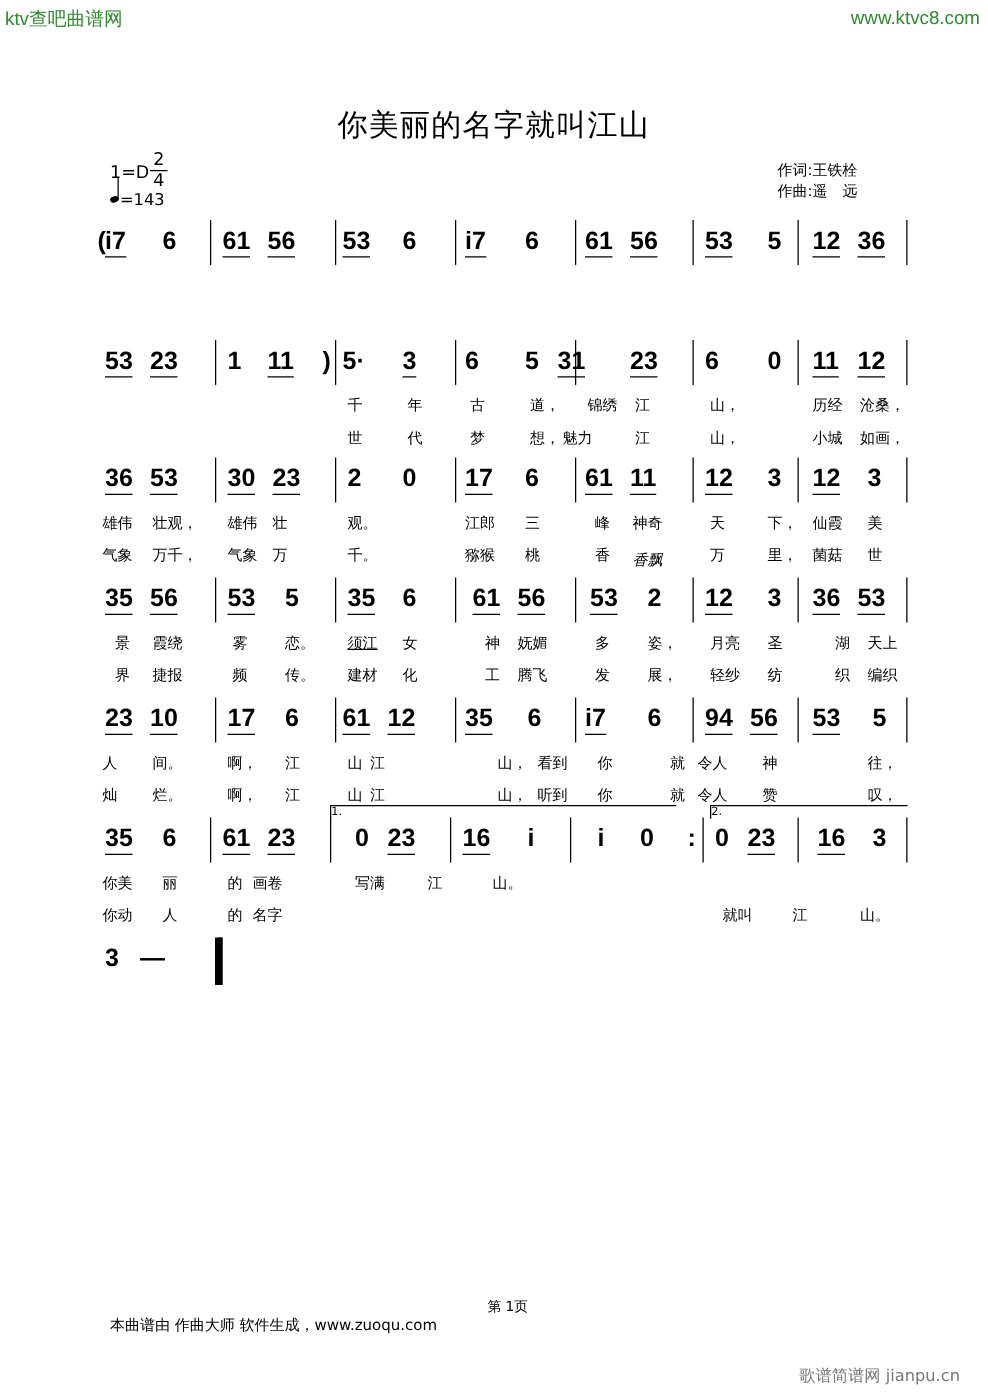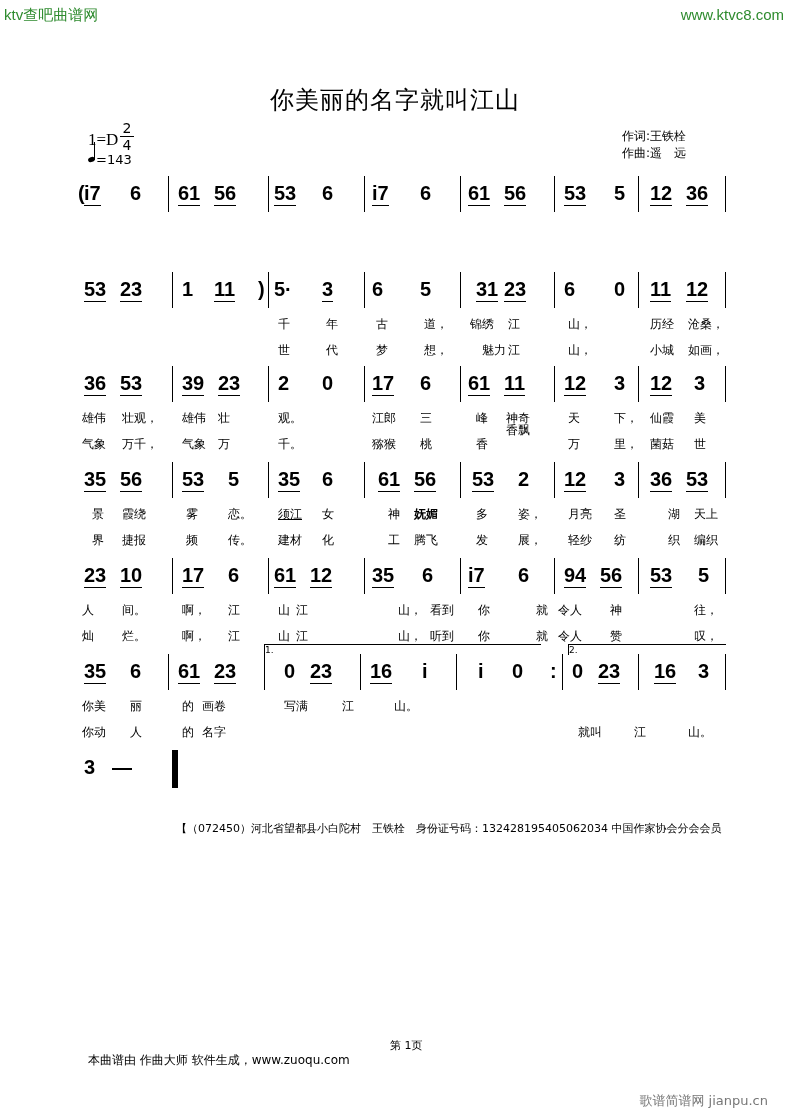--- a/index.html
+++ b/index.html
@@ -17,21 +17,21 @@
   .volta{position:absolute;border-top:1px solid #000;border-left:1px solid #000;height:10px;font-size:9px;}
 </style>
 </head>
 <body>
 
 <div class="abs wm" style="left:4px;top:6px;">ktv查吧曲谱网</div>
 <div class="abs wm" style="right:6px;top:6px;">www.ktvc8.com</div>
 
 <div class="abs title" style="left:0;width:790px;text-align:center;top:84px;">你美丽的名字就叫江山</div>
 
-<div class="abs meta" style="left:88px;top:130px;font-size:17px;font-family:Liberation Serif, serif;">1=D</div>
+<div class="abs meta" style="left:88px;top:130px;font-size:14px;">1=D</div>
 <div class="abs" style="left:120px;top:120px;width:14px;text-align:center;font-size:14px;line-height:16px;">
   <div style="border-bottom:1px solid #000;">2</div>
   <div>4</div>
 </div>
 <div class="abs" style="left:88px;top:142px;font-size:13px;">
   <span style="display:inline-block;position:relative;width:8px;height:22px;">
     <span style="position:absolute;left:6px;top:0;width:1px;height:18px;background:#000;"></span>
     <span style="position:absolute;left:0;top:15px;width:7px;height:5px;border-radius:50%;background:#000;transform:rotate(-20deg);"></span>
   </span><span>=143</span>
 </div>
@@ -74,56 +74,56 @@
       <div class="bar" style="left: 647px;"></div>
       <span class="note u" style="left: 6px;">53</span>
       <span class="note u" style="left: 42px;">23</span>
       <span class="note" style="left: 104px;">1</span>
       <span class="note u" style="left: 136px;">11</span>
       <span class="note" style="left: 180px;">)</span>
       <span class="note" style="left: 196px;">5·</span>
       <span class="note u" style="left: 244px;">3</span>
       <span class="note" style="left: 294px;">6</span>
       <span class="note" style="left: 342px;">5</span>
-      <span class="note u" style="left: 398px;">31</span>
+      <span class="note u" style="left: 368px;">31</span>
       <span class="note u" style="left: 426px;">23</span>
       <span class="note" style="left: 486px;">6</span>
       <span class="note" style="left: 536px;">0</span>
       <span class="note u" style="left: 572px;">11</span>
       <span class="note u" style="left: 608px;">12</span>
       <span class="lyr" style="left: 200px; top: 44px;">千</span>
       <span class="lyr" style="left: 248px; top: 44px;">年</span>
       <span class="lyr" style="left: 298px; top: 44px;">古</span>
       <span class="lyr" style="left: 346px; top: 44px;">道，</span>
       <span class="lyr" style="left: 392px; top: 44px;">锦绣</span>
       <span class="lyr" style="left: 430px; top: 44px;">江</span>
       <span class="lyr" style="left: 490px; top: 44px;">山，</span>
       <span class="lyr" style="left: 572px; top: 44px;">历经</span>
       <span class="lyr" style="left: 610px; top: 44px;">沧桑，</span>
       <span class="lyr" style="left: 200px; top: 70px;">世</span>
       <span class="lyr" style="left: 248px; top: 70px;">代</span>
       <span class="lyr" style="left: 298px; top: 70px;">梦</span>
       <span class="lyr" style="left: 346px; top: 70px;">想，</span>
-      <span class="lyr" style="left: 404px; top: 70px;">魅力</span>
+      <span class="lyr" style="left: 372px; top: 70px;">魅力</span>
       <span class="lyr" style="left: 430px; top: 70px;">江</span>
       <span class="lyr" style="left: 490px; top: 70px;">山，</span>
       <span class="lyr" style="left: 572px; top: 70px;">小城</span>
       <span class="lyr" style="left: 610px; top: 70px;">如画，</span>
     </div>
     <div class="row" style="top: 366px;">
       <div class="bar" style="left: 94px;"></div>
       <div class="bar" style="left: 190px;"></div>
       <div class="bar" style="left: 286px;"></div>
       <div class="bar" style="left: 382px;"></div>
       <div class="bar" style="left: 476px;"></div>
       <div class="bar" style="left: 560px;"></div>
       <div class="bar" style="left: 647px;"></div>
       <span class="note u" style="left: 6px;">36</span>
       <span class="note u" style="left: 42px;">53</span>
-      <span class="note u" style="left: 104px;">39</span>
+      <span class="note u" style="left: 104px;">30</span>
       <span class="note u" style="left: 140px;">23</span>
       <span class="note" style="left: 200px;">2</span>
       <span class="note" style="left: 244px;">0</span>
       <span class="note u" style="left: 294px;">17</span>
       <span class="note" style="left: 342px;">6</span>
       <span class="note u" style="left: 390px;">61</span>
       <span class="note u" style="left: 426px;">11</span>
       <span class="note u" style="left: 486px;">12</span>
       <span class="note" style="left: 536px;">3</span>
       <span class="note u" style="left: 572px;">12</span>
@@ -142,21 +142,21 @@
       <span class="lyr" style="left: 572px; top: 44px;">仙霞</span>
       <span class="lyr" style="left: 616px; top: 44px;">美</span>
       <span class="lyr" style="left: 4px; top: 70px;">气象</span>
       <span class="lyr" style="left: 44px; top: 70px;">万千，</span>
       <span class="lyr" style="left: 104px; top: 70px;">气象</span>
       <span class="lyr" style="left: 140px; top: 70px;">万</span>
       <span class="lyr" style="left: 200px; top: 70px;">千。</span>
       <span class="lyr" style="left: 294px; top: 70px;">猕猴</span>
       <span class="lyr" style="left: 342px; top: 70px;">桃</span>
       <span class="lyr" style="left: 398px; top: 70px;">香</span>
-      <span class="lyr" style="left: 428px; top: 56px;">香飘</span>
+      <span class="lyr" style="left: 428px; top: 74px; font-style: italic;">香飘</span>
       <span class="lyr" style="left: 490px; top: 70px;">万</span>
       <span class="lyr" style="left: 536px; top: 70px;">里，</span>
       <span class="lyr" style="left: 572px; top: 70px;">菌菇</span>
       <span class="lyr" style="left: 616px; top: 70px;">世</span>
     </div>
     <div class="row" style="top: 462px;">
       <div class="bar" style="left: 94px;"></div>
       <div class="bar" style="left: 190px;"></div>
       <div class="bar" style="left: 286px;"></div>
       <div class="bar" style="left: 382px;"></div>
@@ -177,21 +177,21 @@
       <span class="note" style="left: 536px;">3</span>
       <span class="note u" style="left: 572px;">36</span>
       <span class="note u" style="left: 608px;">53</span>
       <span class="lyr" style="left: 14px; top: 44px;">景</span>
       <span class="lyr" style="left: 44px; top: 44px;">霞绕</span>
       <span class="lyr" style="left: 108px; top: 44px;">雾</span>
       <span class="lyr" style="left: 150px; top: 44px;">恋。</span>
       <span class="lyr" style="left: 200px; top: 44px; text-decoration: underline;">须江</span>
       <span class="lyr" style="left: 244px; top: 44px;">女</span>
       <span class="lyr" style="left: 310px; top: 44px;">神</span>
-      <span class="lyr" style="left: 336px; top: 44px; font-weight: bold;">妩媚</span>
+      <span class="lyr" style="left: 336px; top: 44px;">妩媚</span>
       <span class="lyr" style="left: 398px; top: 44px;">多</span>
       <span class="lyr" style="left: 440px; top: 44px;">姿，</span>
       <span class="lyr" style="left: 490px; top: 44px;">月亮</span>
       <span class="lyr" style="left: 536px; top: 44px;">圣</span>
       <span class="lyr" style="left: 590px; top: 44px;">湖</span>
       <span class="lyr" style="left: 616px; top: 44px;">天上</span>
       <span class="lyr" style="left: 14px; top: 70px;">界</span>
       <span class="lyr" style="left: 44px; top: 70px;">捷报</span>
       <span class="lyr" style="left: 108px; top: 70px;">频</span>
       <span class="lyr" style="left: 150px; top: 70px;">传。</span>
@@ -296,18 +296,17 @@
       <span class="lyr" style="left: 610px; top: 70px;">山。</span>
     </div>
     <div class="row" style="top: 750px;">
       <div class="bar" style="left: 94px; height: 38px; border-right: 3px solid rgb(0, 0, 0); width: 1px; background: rgb(0, 0, 0); padding-right: 2px;"></div>
       <span class="note" style="left: 6px;">3</span>
       <span class="note" style="left: 34px;">—</span>
     </div>
   </div>
 
 <div class="abs footer-info" style="left:176px;top:796px;">
-  <div>【（072450）河北省望都县小白陀村　王铁栓　身份证号码：132428195405062034 中国作家协会分会会员</div>
 </div>
 
 <div class="abs meta" style="left:390px;top:1038px;font-size:11px;">第 1页</div>
 <div class="abs meta" style="left:88px;top:1052px;font-size:12px;">本曲谱由 作曲大师 软件生成，www.zuoqu.com</div>
 <div class="abs" style="right:22px;top:1092px;font-size:13px;color:#777;">歌谱简谱网 jianpu.cn</div>
 
 </body></html>

